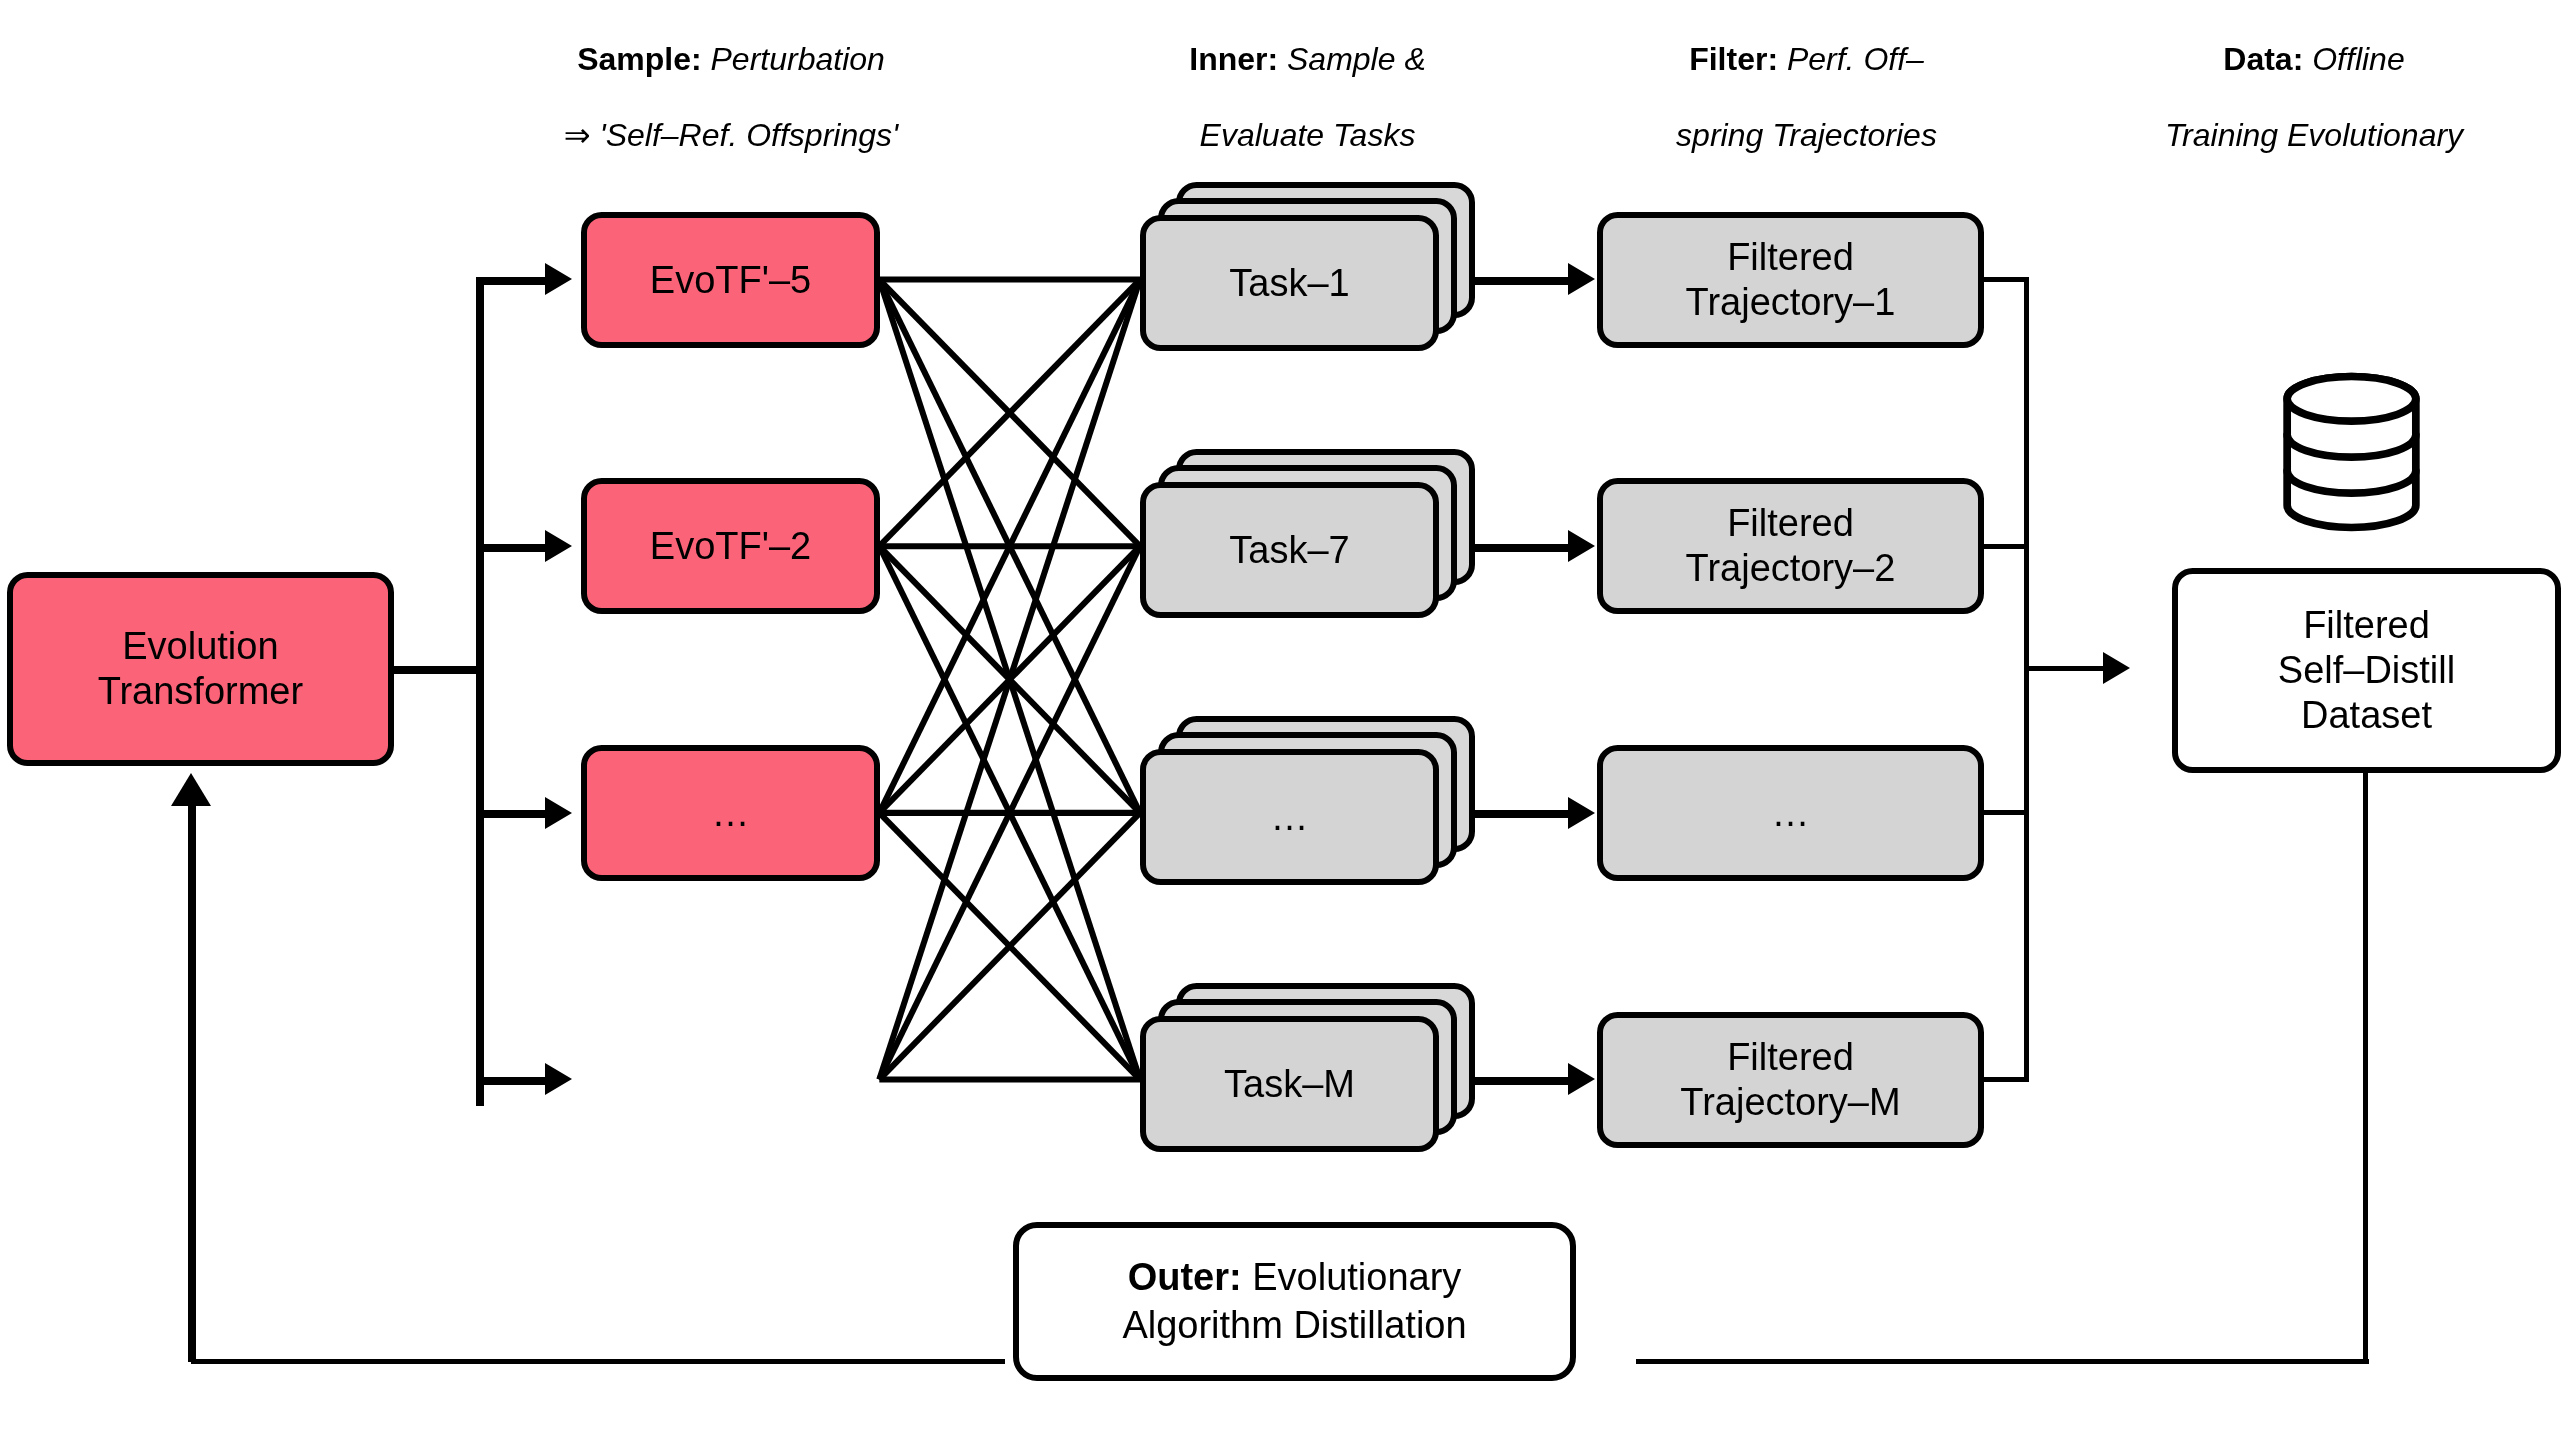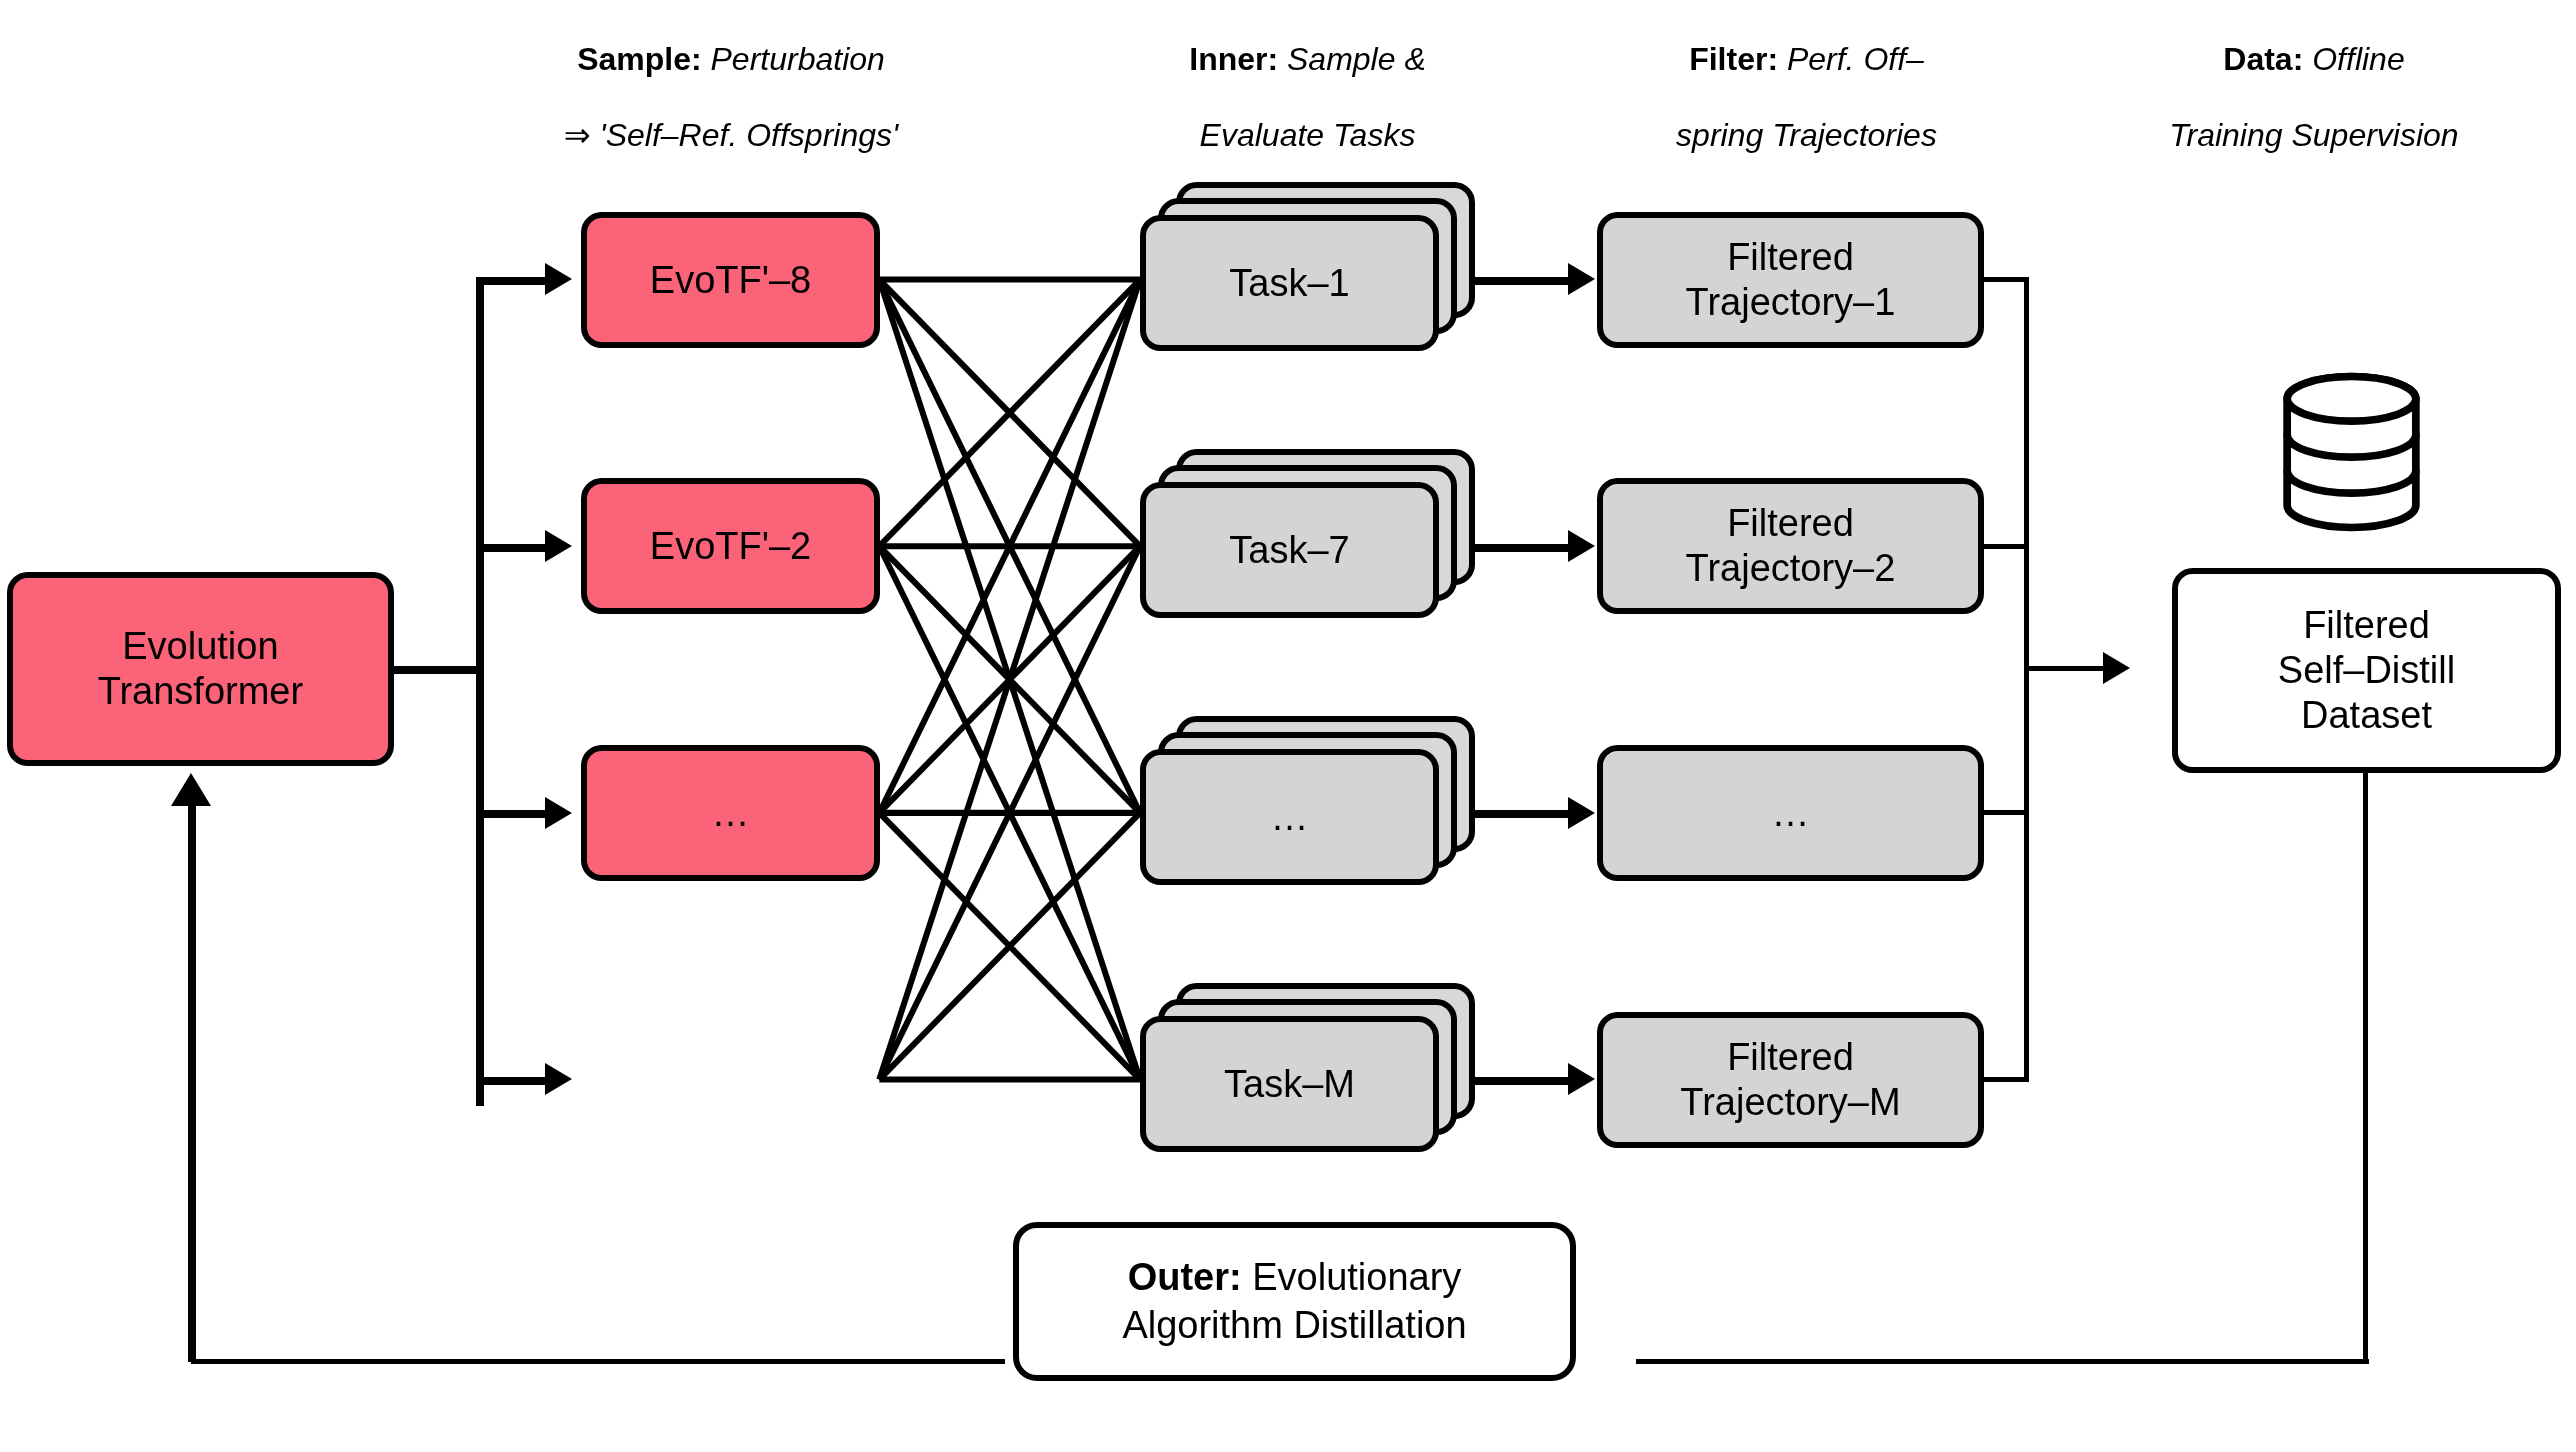--- a/index.html
+++ b/index.html
@@ -68,21 +68,21 @@
     <span>Evaluate Tasks</span>
   </div>
 
   <div class="col-head" style="left:1540px;top:3.4px;width:533px;">
     <span><b>Filter:</b><span> Perf. Off–</span></span><br>
     <span>spring Trajectories</span>
   </div>
 
   <div class="col-head" style="left:2056px;top:3.4px;width:516px;">
     <span><b>Data:</b><span> Offline</span></span><br>
-    <span>Training Supervision</span>
+    <span>Training Evolutionary</span>
   </div>
 
   <svg id="mesh" viewBox="0 0 2994 1688" preserveAspectRatio="none">
     <g stroke="#000" stroke-width="7" fill="none">
 
       <line x1="1022" y1="325" x2="1325" y2="325"></line>
       <line x1="1022" y1="325" x2="1325" y2="635"></line>
       <line x1="1022" y1="325" x2="1325" y2="945"></line>
       <line x1="1022" y1="325" x2="1325" y2="1255"></line>
 
@@ -117,21 +117,21 @@
   <div class="hline thick" style="left:476px;top:544px;width:76px;"></div>
   <div class="arrow-r" style="left:545px;top:530px;"></div>
 
   <div class="hline thick" style="left:476px;top:810px;width:76px;"></div>
   <div class="arrow-r" style="left:545px;top:797px;"></div>
 
   <div class="hline thick" style="left:476px;top:1077px;width:76px;"></div>
   <div class="arrow-r" style="left:545px;top:1063px;"></div>
 
   <div class="node pink" style="left:581px;top:212px;width:299px;height:136px;">
-    <span class="lbl">EvoTF'–8</span>
+    <span class="lbl">EvoTF'–5</span>
   </div>
   <div class="node pink" style="left:581px;top:478px;width:299px;height:136px;">
     <span class="lbl">EvoTF'–2</span>
   </div>
   <div class="node pink" style="left:581px;top:745px;width:299px;height:136px;">
     <span class="lbl">…</span>
   </div>
 
   <div class="stack" style="left:1140px;top:182px;width:344px;height:198px;">
     <div class="sheet" style="left:36px;top:0px;width:299px;height:136px;"></div>

